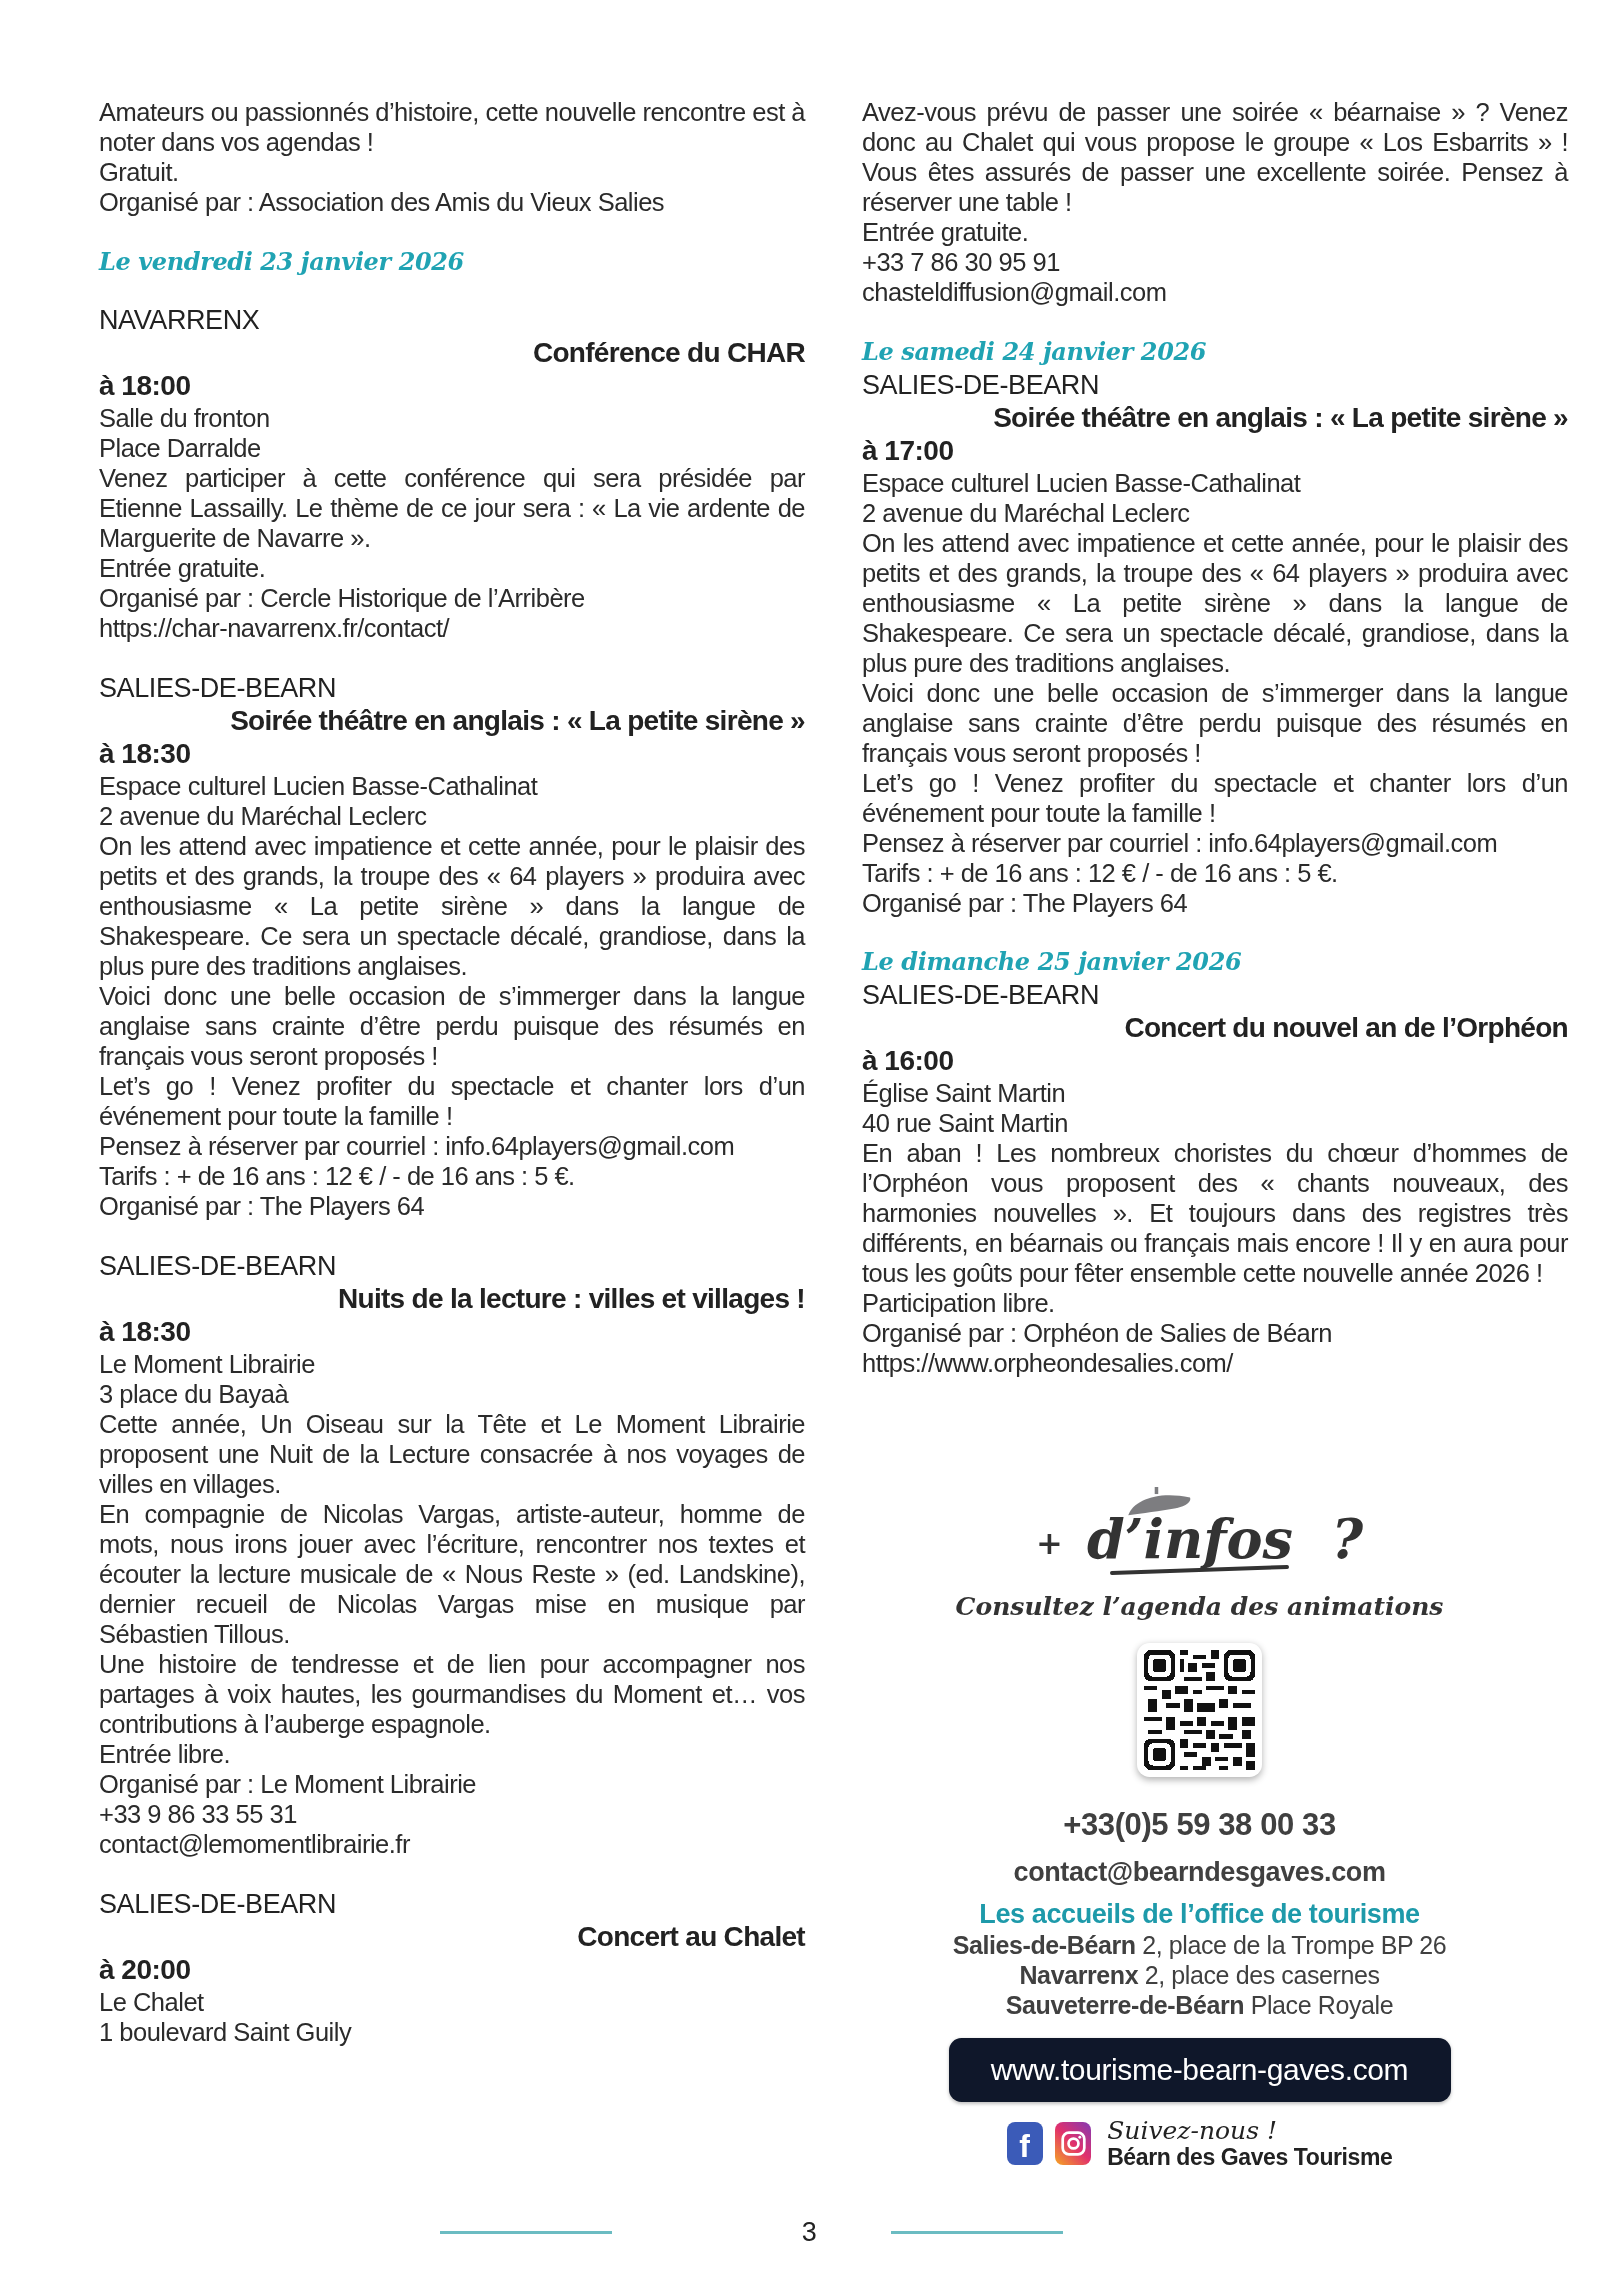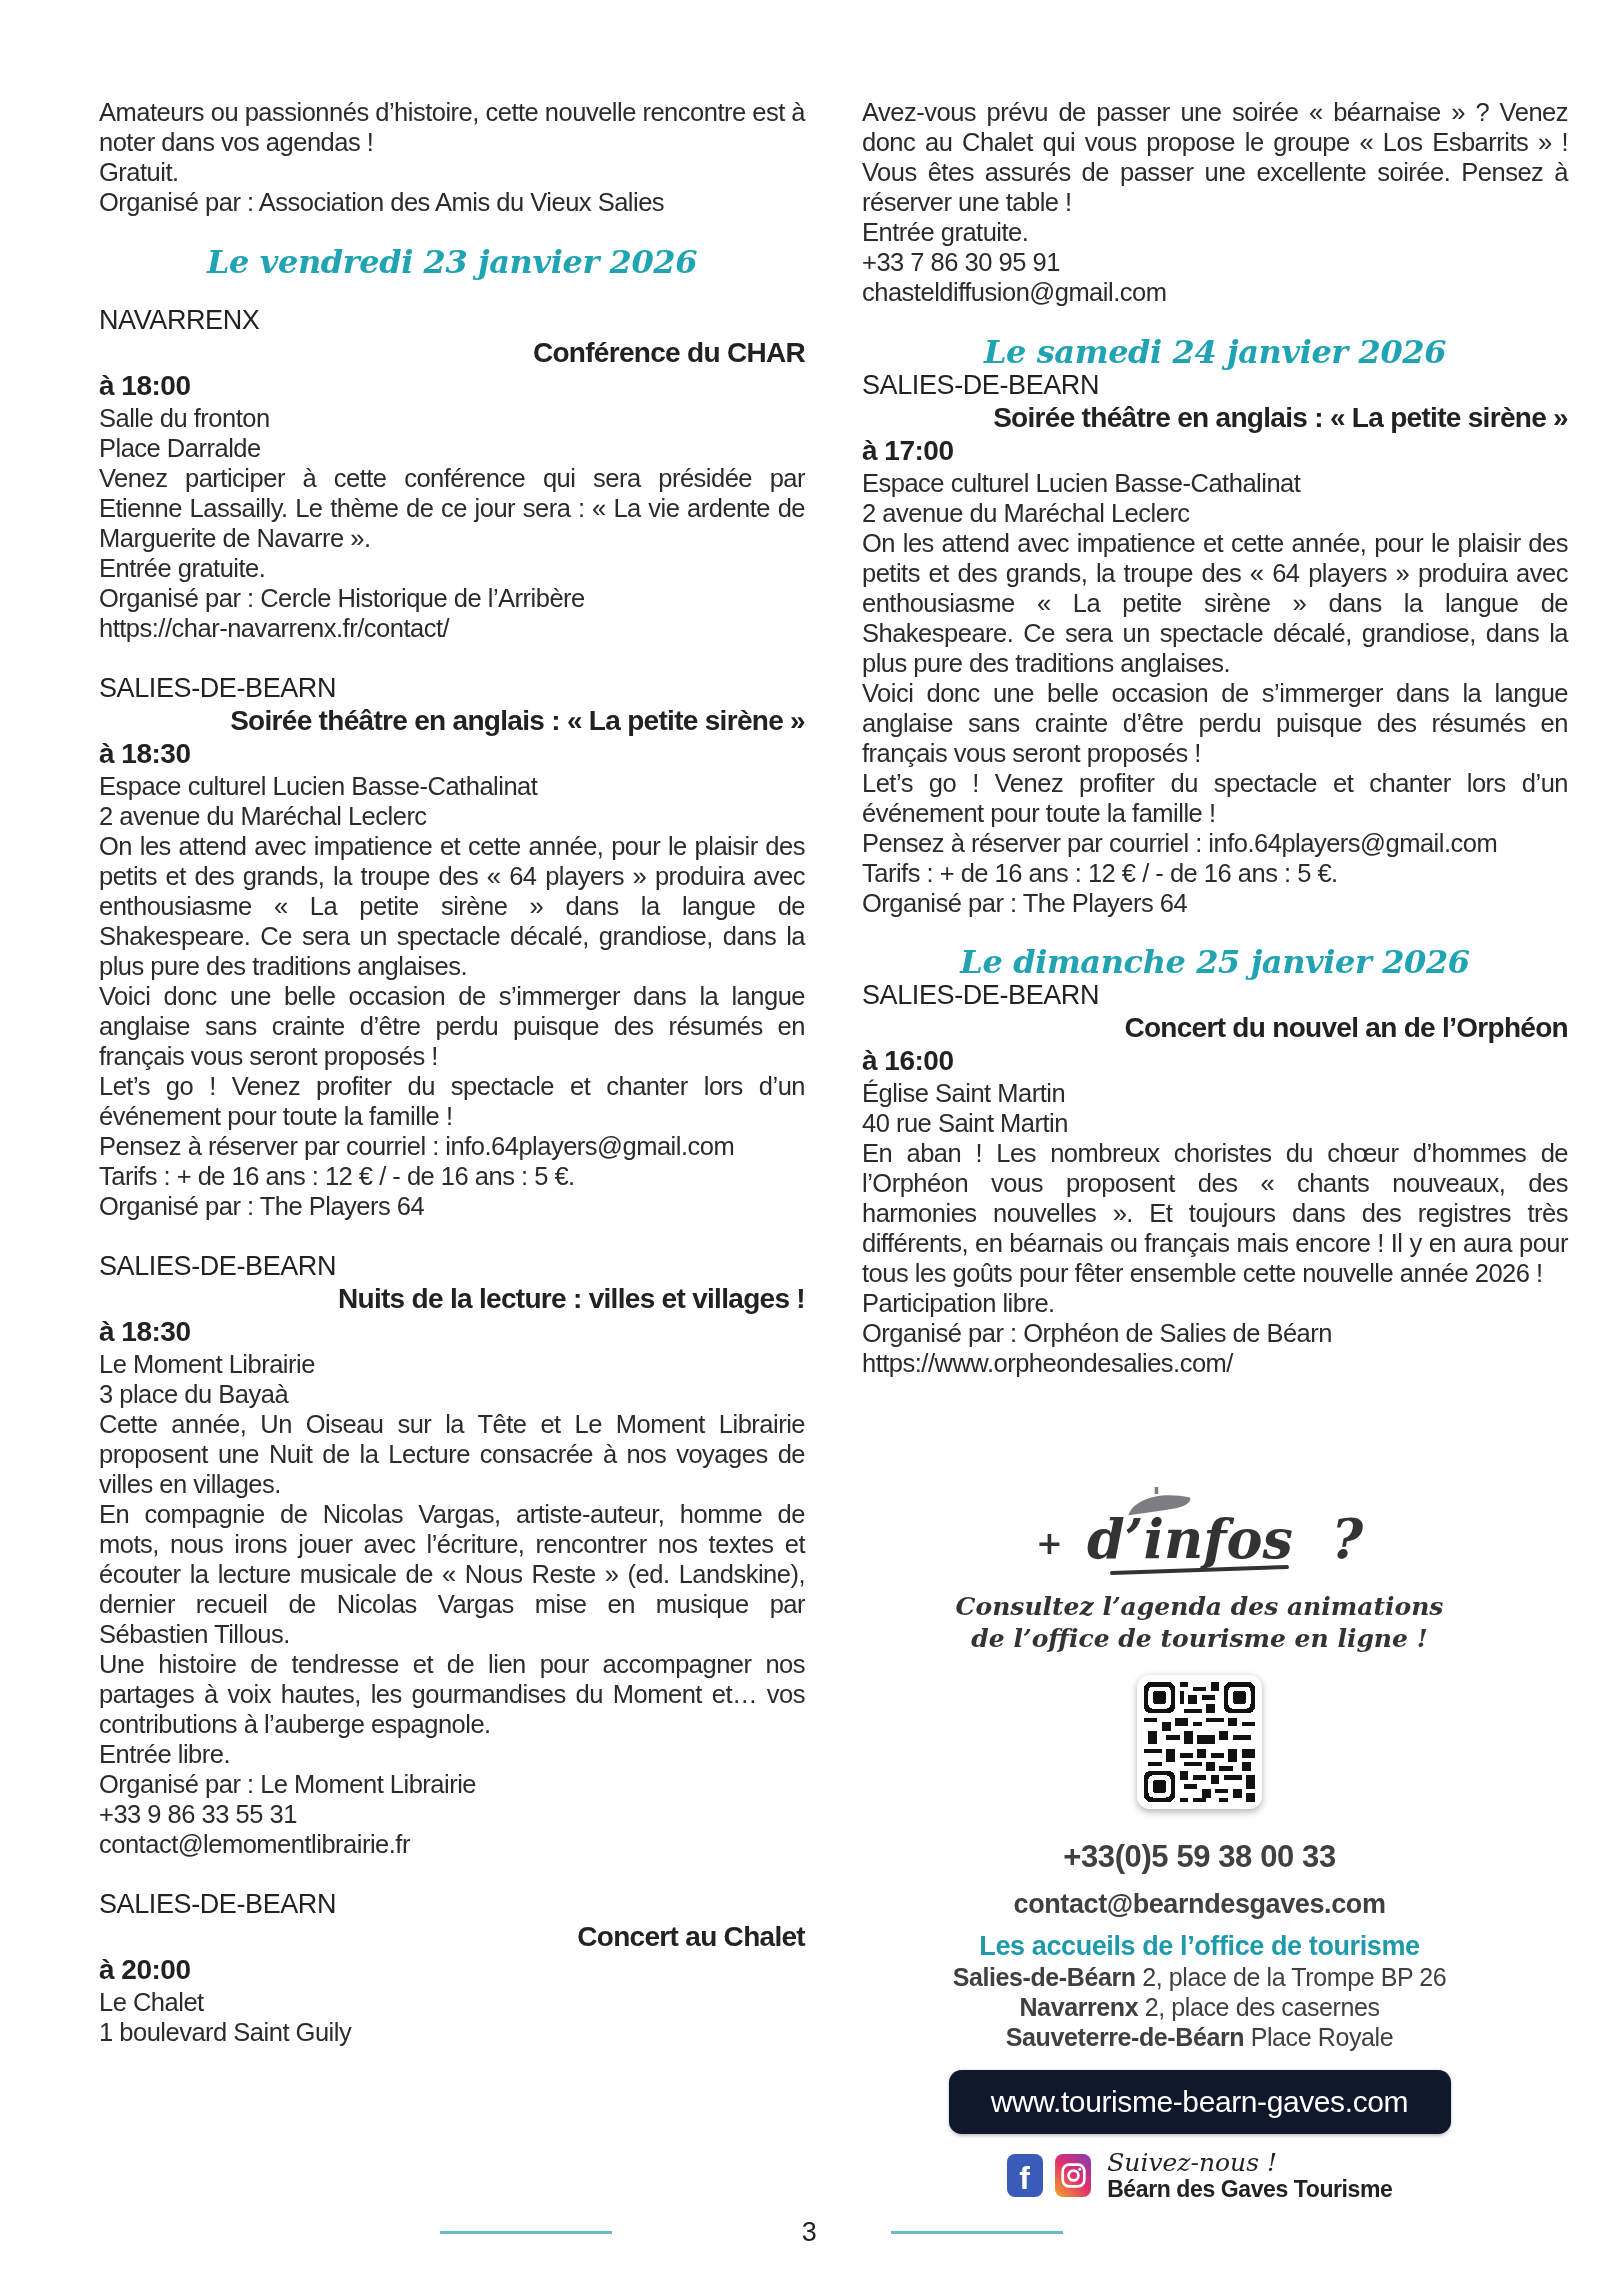--- a/index.html
+++ b/index.html
@@ -5,21 +5,21 @@
   html, body { margin: 0; padding: 0; background: #ffffff; }
   body { width: 1622px; height: 2293px; position: relative; overflow: hidden;
          font-family: "Liberation Sans Narrow", "Liberation Sans", sans-serif; color: #2b2b2b; }
   .col { position: absolute; top: 97px; width: 706px; }
   .col-left { left: 99px; }
   .col-right { left: 862px; }
   .txt { font-size: 25.5px; line-height: 30px; letter-spacing: -0.5px; transform-origin: left top;
          font-stretch: condensed; text-align: justify; text-align-last: left; }
   .p { margin: 0; }
   .date { font-family: "DejaVu Serif", serif; font-style: italic; font-weight: bold; color: #20a3b3;
-          font-size: 32px; letter-spacing: -0.4px; line-height: 36px; margin: 0; text-align: center; }
+          font-size: 24px; letter-spacing: -0.4px; line-height: 36px; margin: 0; }
   .town { font-size: 27px; line-height: 31px; margin: 0; letter-spacing: -0.4px; color: #222; }
   .title { font-size: 28px; line-height: 33px; margin: 0; font-weight: bold; letter-spacing: -0.7px; color: #222; text-align: right; }
   .time { font-size: 28px; line-height: 34px; margin: 0; font-weight: bold; letter-spacing: -0.5px; color: #222; font-weight: 600;}
   .event { margin-bottom: 30px; }
 
   
   .infobox { position: absolute; left: 922px; top: 1478px; width: 555px; text-align: center; }
   .beret { position: absolute; left: 202px; top: 9px; width: 72px; height: 30px; }
   .infos-title { font-family: "DejaVu Serif", serif; font-style: italic; font-size: 54px; color: #333; margin: 30px 0 0 0; line-height: 63px; font-weight: bold;}
   .infos-title .plus { font-size: 32px; vertical-align: middle; margin-right: 5.4px; }
@@ -169,21 +169,20 @@
     <rect x="34" y="0" width="4" height="8" fill="#7d7d80"></rect>
   </svg>
   <div class="infos-title">
     <span class="plus">+</span>
     <span>d’infos</span>
     <span class="q">?</span>
   </div>
   <div class="infos-underline"></div>
   <div class="consult">
     <div>Consultez l’agenda des animations</div>
-    <div>de l’office de tourisme en ligne !</div>
   </div>
   <div class="qr-wrap">
     <svg class="qr" viewBox="0 0 25 27" shape-rendering="crispEdges">
       <rect x="0" y="0" width="7" height="7" rx="1.5" fill="#111"></rect>
         <rect x="1" y="1" width="5" height="5" rx="1" fill="#fff"></rect>
         <rect x="2" y="2" width="3" height="3" rx="0.8" fill="#111"></rect>
       <rect x="18" y="0" width="7" height="7" rx="1.5" fill="#111"></rect>
         <rect x="19" y="1" width="5" height="5" rx="1" fill="#fff"></rect>
         <rect x="20" y="2" width="3" height="3" rx="0.8" fill="#111"></rect>
       <rect x="0" y="20" width="7" height="7" rx="1.5" fill="#111"></rect>

